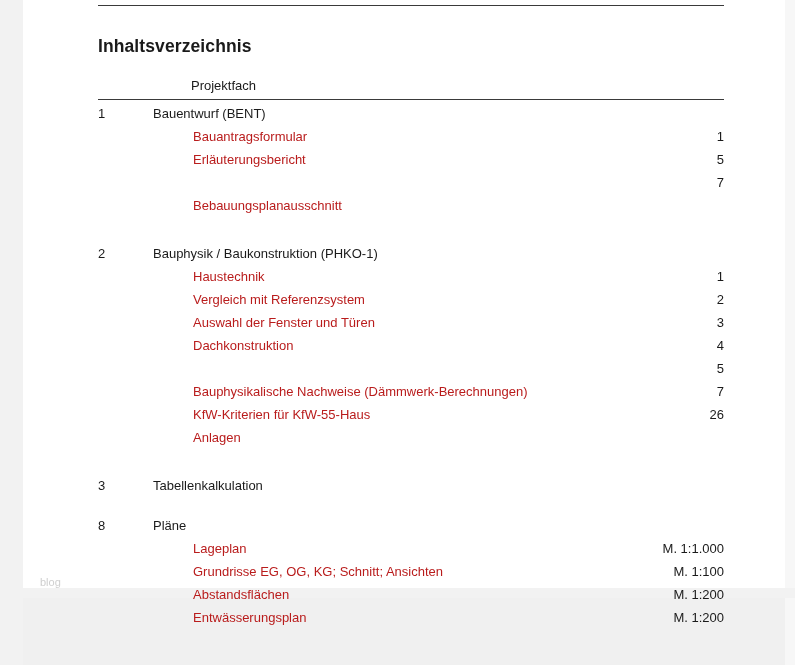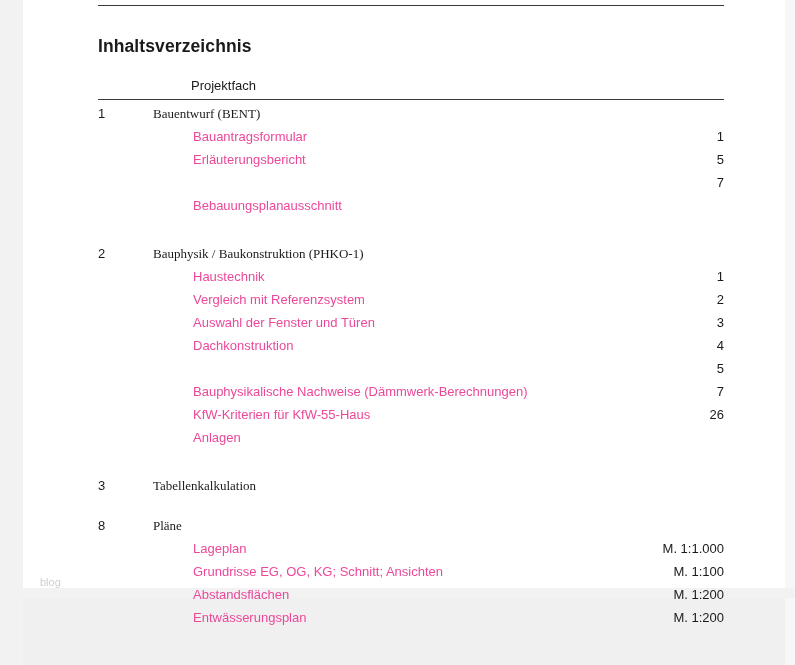--- a/index.html
+++ b/index.html
@@ -111,33 +111,32 @@
     top: 0;
     font-size: 13px;
     color: #1a1a1a;
   }
   .group-row .title {
     position: absolute;
     left: 55px;
     top: 0;
     font-size: 13px;
     color: #1a1a1a;
-    font-family: Liberation Serif, serif;
   }
   .item-row {
     position: relative;
     height: 20px;
     margin-top: 3px;
   }
   .item-row .label {
     position: absolute;
     left: 95px;
     top: 0;
     font-size: 13px;
-    color: #ec4899;
+    color: #b91c1c;
   }
   .item-row .page-no {
     position: absolute;
     right: 0;
     top: 0;
     font-size: 13px;
     color: #1a1a1a;
     text-align: right;
   }
   .spacer-lg { height: 22px; }

